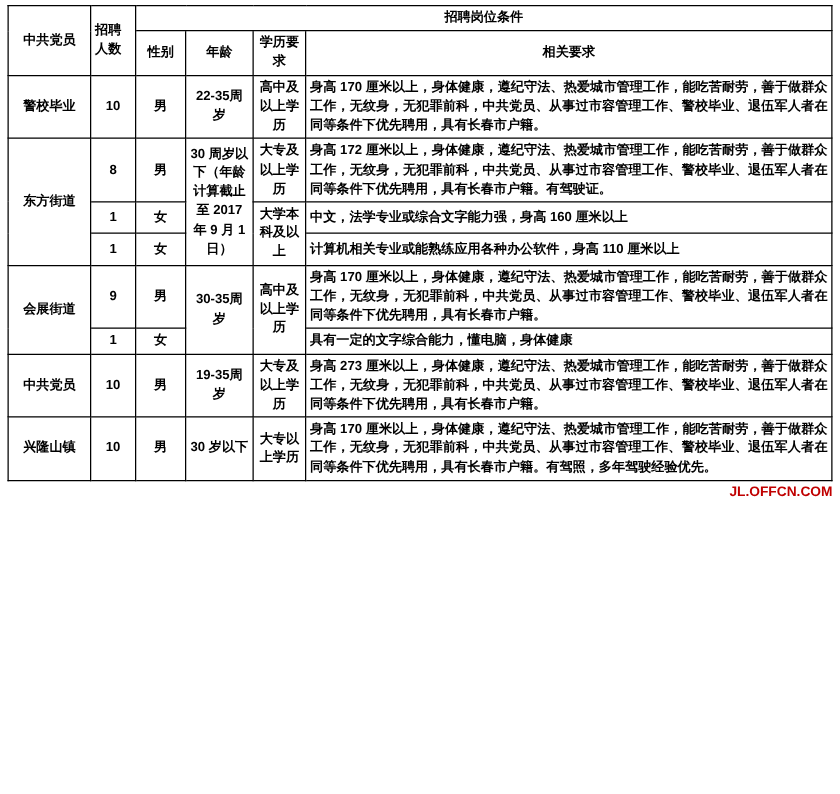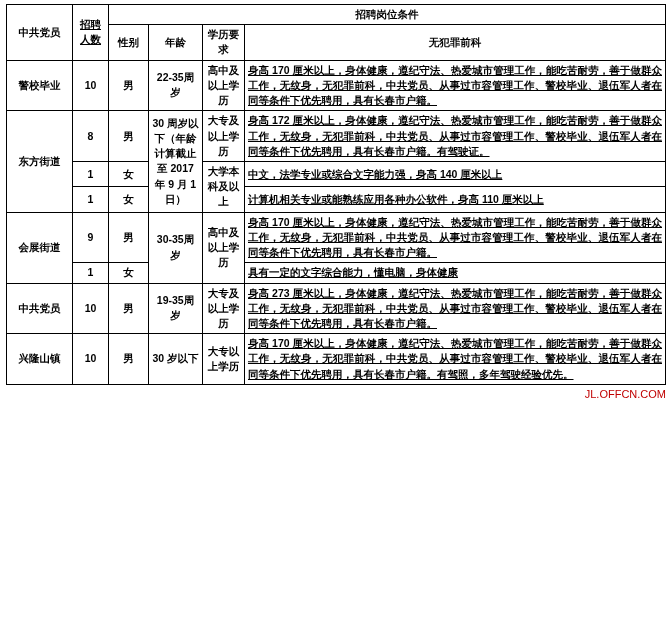--- a/index.html
+++ b/index.html
@@ -32,49 +32,47 @@
     word-break: break-all;
   }
   .hdr {
     text-align: center;
     font-size: 11px;
     font-weight: bold;
     margin-top: 44px;
   }
   .vert {
     
-    text-align: center;
-    text-decoration: underline;
+    text-align: left;
   }
   .c-center {
     text-align: center;
   }
   .c-left {
     text-align: left;
     padding-left: 5px;
     padding-right: 5px;
   }
   .req {
     text-align: justify;
     text-justify: inter-ideograph;
     line-height: 1.5;
-    text-decoration: underline;
   }
   .colname { width: 66px; }
   .colnum  { width: 36px; }
   .colsex  { width: 40px; }
   .colage  { width: 54px; }
   .coledu  { width: 42px; }
   .colreq  { width: auto; }
 
   .footer {
     margin: 3px 6px 4px 0;
     text-align: right;
     font-size: 11px;
-    font-weight: normal;
+    font-weight: bold;
     color: #c00000;
     font-family: "Liberation Sans", sans-serif;
     padding-left: 42px;
   }
 </style>
 </head>
 <body>
 
 <div class="page">
 
@@ -90,21 +88,21 @@
     <thead>
       <tr>
         <td class="hdr" rowspan="2">中共党员</td>
         <td class="hdr vert" rowspan="2">招聘人数</td>
         <td class="hdr" colspan="4">招聘岗位条件</td>
       </tr>
       <tr>
         <td class="hdr">性别</td>
         <td class="hdr">年龄</td>
         <td class="hdr">学历要求</td>
-        <td class="hdr">无犯罪前科</td>
+        <td class="hdr">相关要求</td>
       </tr>
     </thead>
     <tbody id="tbody">
         <tr>
           <td class="c-center" rowspan="1">警校毕业</td>
           <td class="c-center">10</td>
           <td class="c-center">男</td>
           <td class="c-center" rowspan="1">22-35周岁</td>
           <td class="c-center" rowspan="1">高中及以上学历</td>
           <td class="c-left req">身高 170 厘米以上，身体健康，遵纪守法、热爱城市管理工作，能吃苦耐劳，善于做群众工作，无纹身，无犯罪前科，中共党员、从事过市容管理工作、警校毕业、退伍军人者在同等条件下优先聘用，具有长春市户籍。</td>
@@ -114,21 +112,21 @@
           <td class="c-center">8</td>
           <td class="c-center">男</td>
           <td class="c-center" rowspan="3">30 周岁以下（年龄计算截止至 2017 年 9 月 1 日）</td>
           <td class="c-center" rowspan="1">大专及以上学历</td>
           <td class="c-left req">身高 172 厘米以上，身体健康，遵纪守法、热爱城市管理工作，能吃苦耐劳，善于做群众工作，无纹身，无犯罪前科，中共党员、从事过市容管理工作、警校毕业、退伍军人者在同等条件下优先聘用，具有长春市户籍。有驾驶证。</td>
         </tr>
         <tr>
           <td class="c-center">1</td>
           <td class="c-center">女</td>
           <td class="c-center" rowspan="2">大学本科及以上</td>
-          <td class="c-left req">中文，法学专业或综合文字能力强，身高 140 厘米以上</td>
+          <td class="c-left req">中文，法学专业或综合文字能力强，身高 160 厘米以上</td>
         </tr>
         <tr>
           <td class="c-center">1</td>
           <td class="c-center">女</td>
           <td class="c-left req">计算机相关专业或能熟练应用各种办公软件，身高 110 厘米以上</td>
         </tr>
         <tr>
           <td class="c-center" rowspan="2">会展街道</td>
           <td class="c-center">9</td>
           <td class="c-center">男</td>

